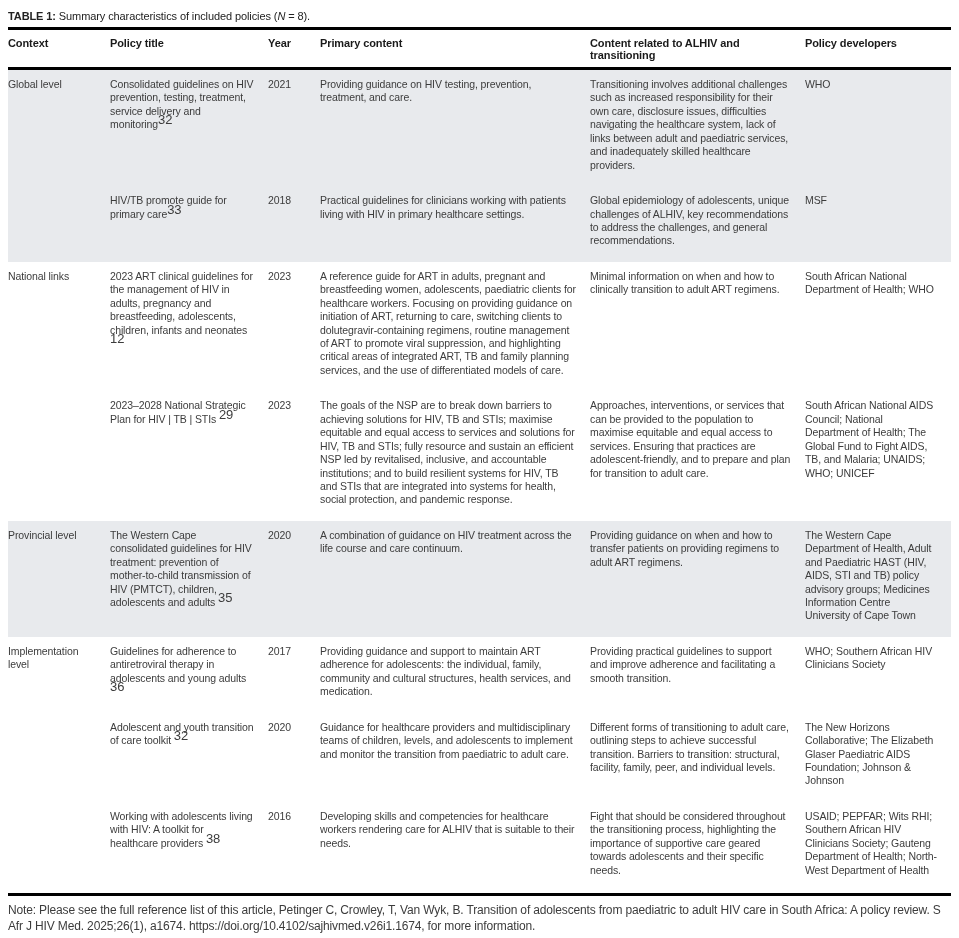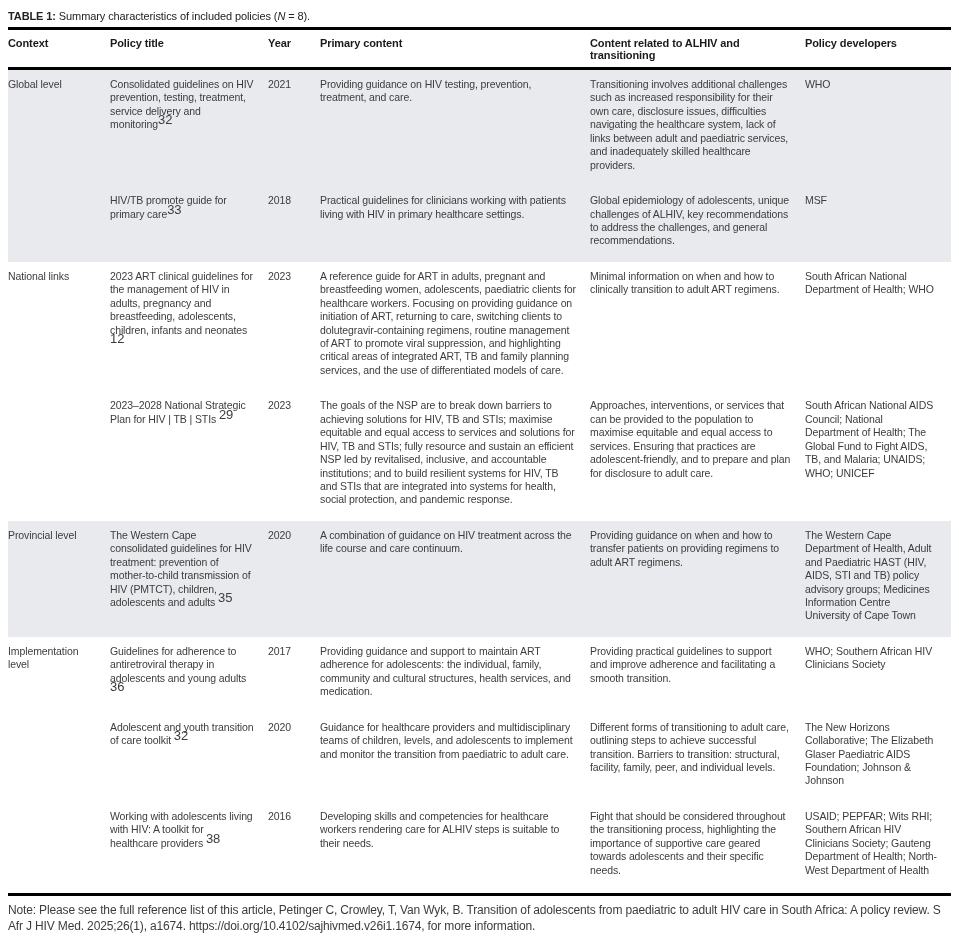--- a/index.html
+++ b/index.html
@@ -121,21 +121,21 @@
         <td class="year-cell">2023</td>
         <td>A reference guide for ART in adults, pregnant and breastfeeding women, adolescents, paediatric clients for healthcare workers. Focusing on providing guidance on initiation of ART, returning to care, switching clients to dolutegravir-containing regimens, routine management of ART to promote viral suppression, and highlighting critical areas of integrated ART, TB and family planning services, and the use of differentiated models of care.</td>
         <td>Minimal information on when and how to clinically transition to adult ART regimens.</td>
         <td>South African National Department of Health; WHO</td>
       </tr>
       <tr>
         <td></td>
         <td><span>2023–2028 National Strategic Plan for HIV | TB | STIs </span><sup>29</sup></td>
         <td class="year-cell">2023</td>
         <td>The goals of the NSP are to break down barriers to achieving solutions for HIV, TB and STIs; maximise equitable and equal access to services and solutions for HIV, TB and STIs; fully resource and sustain an efficient NSP led by revitalised, inclusive, and accountable institutions; and to build resilient systems for HIV, TB and STIs that are integrated into systems for health, social protection, and pandemic response.</td>
-        <td>Approaches, interventions, or services that can be provided to the population to maximise equitable and equal access to services. Ensuring that practices are adolescent-friendly, and to prepare and plan for disclosure to adult care.</td>
+        <td>Approaches, interventions, or services that can be provided to the population to maximise equitable and equal access to services. Ensuring that practices are adolescent-friendly, and to prepare and plan for transition to adult care.</td>
         <td>South African National AIDS Council; National Department of Health; The Global Fund to Fight AIDS, TB, and Malaria; UNAIDS; WHO; UNICEF</td>
       </tr>
     </tbody>
 
     <tbody class="group-shaded">
       <tr>
         <td>Provincial level</td>
         <td><span>The Western Cape consolidated guidelines for HIV treatment: prevention of mother-to-child transmission of HIV (PMTCT), children, adolescents and adults </span><sup>35</sup></td>
         <td class="year-cell">2020</td>
         <td>A combination of guidance on HIV treatment across the life course and care continuum.</td>
@@ -158,21 +158,21 @@
         <td><span>Adolescent and youth transition of care toolkit </span><sup>32</sup></td>
         <td class="year-cell">2020</td>
         <td>Guidance for healthcare providers and multidisciplinary teams of children, levels, and adolescents to implement and monitor the transition from paediatric to adult care.</td>
         <td>Different forms of transitioning to adult care, outlining steps to achieve successful transition. Barriers to transition: structural, facility, family, peer, and individual levels.</td>
         <td>The New Horizons Collaborative; The Elizabeth Glaser Paediatric AIDS Foundation; Johnson &amp; Johnson</td>
       </tr>
       <tr>
         <td></td>
         <td><span>Working with adolescents living with HIV: A toolkit for healthcare providers </span><sup>38</sup></td>
         <td class="year-cell">2016</td>
-        <td>Developing skills and competencies for healthcare workers rendering care for ALHIV steps is suitable to their needs.</td>
+        <td>Developing skills and competencies for healthcare workers rendering care for ALHIV that is suitable to their needs.</td>
         <td>Fight that should be considered throughout the transitioning process, highlighting the importance of supportive care geared towards adolescents and their specific needs.</td>
         <td>USAID; PEPFAR; Wits RHI; Southern African HIV Clinicians Society; Gauteng Department of Health; North-West Department of Health</td>
       </tr>
     </tbody>
   </table>
 
   <div class="bottom-rule"></div>
 
   <div class="footnotes">
     <p class="footnote">Note: Please see the full reference list of this article, Petinger C, Crowley, T, Van Wyk, B. Transition of adolescents from paediatric to adult HIV care in South Africa: A policy review. S Afr J HIV Med. 2025;26(1), a1674. https://doi.org/10.4102/sajhivmed.v26i1.1674, for more information.</p>

